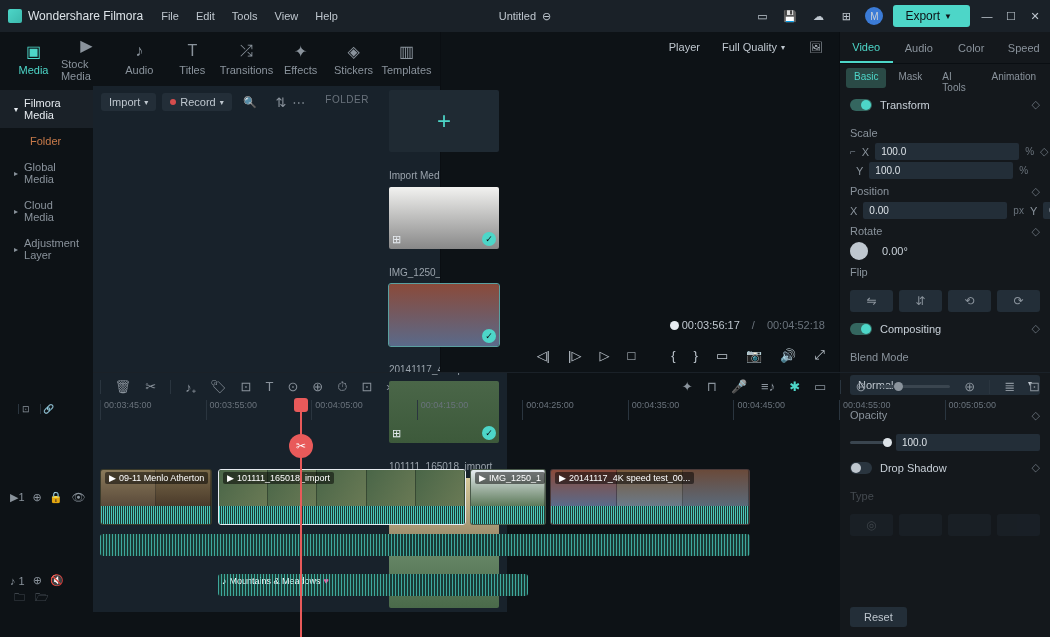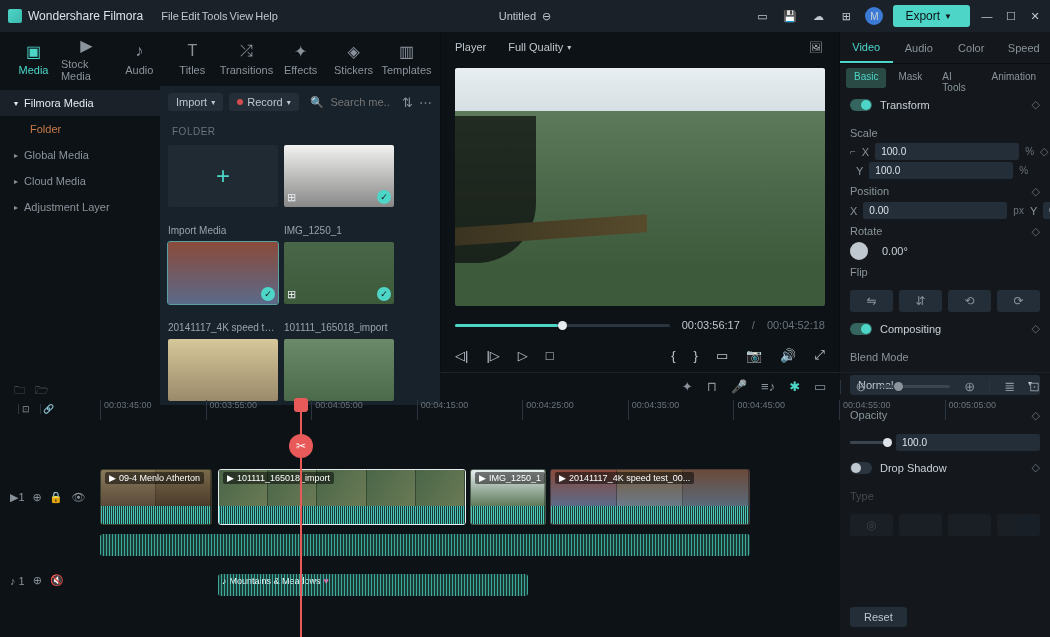--- a/index.html
+++ b/index.html
@@ -1,58 +1,58 @@
 <!DOCTYPE html>
 <html><head>
 <meta charset="utf-8">
 <style>
 * { margin: 0; padding: 0; box-sizing: border-box; font-family: -apple-system, "Segoe UI", Arial, sans-serif; user-select: none; }
 body { background: #0d1216; color: #c8d0d8; font-size: 11px; width: 1050px; height: 637px; overflow: hidden; }
 .titlebar { height: 32px; background: #1a2128; display: flex; align-items: center; padding: 0 8px; }
 .logo { width: 14px; height: 14px; background: linear-gradient(135deg,#4dd6c8,#3bb8ac); border-radius: 2px; margin-right: 6px; }
 .app-name { color: #dde3e8; font-size: 12px; margin-right: 18px; }
-.menu { display: flex; gap: 2px; color: #bfc7cf; }
+.menu { display: flex; gap: 17px; color: #bfc7cf; }
 .menu span { cursor: pointer; }
 .doc-title { position: absolute; left: 50%; transform: translateX(-50%); color: #bfc7cf; display: flex; align-items: center; gap: 6px; }
 .titlebar-right { margin-left: auto; display: flex; align-items: center; gap: 10px; }
 .tico { width: 18px; height: 18px; display:flex; align-items:center; justify-content:center; color:#bfc7cf; cursor:pointer; }
 .avatar { width: 18px; height: 18px; border-radius: 50%; background: #3b7bd6; display:flex;align-items:center;justify-content:center; font-size:10px; }
 .export-btn { background: #4dd6c8; color: #0d1216; padding: 4px 18px 4px 12px; border-radius: 3px; font-size: 12px; display:flex; align-items:center; gap:4px; cursor:pointer; }
 .winctrl { width: 14px; cursor:pointer; text-align:center; color:#bfc7cf; }
 .main-row { display: flex; height: 340px; }
 .left-pane { width: 440px; display: flex; flex-direction: column; background: #0d1216; }
 .mode-tabs { height: 56px; display: flex; align-items: center; padding: 0 8px; gap: 2px; background:#0d1216; }
 .mode-tab { flex: 1; display: flex; flex-direction: column; align-items: center; gap: 4px; color: #8a939c; cursor: pointer; padding: 4px 0; }
 .mode-tab.active { color: #4dd6c8; }
 .mode-tab .mi { width: 18px; height: 18px; display:flex;align-items:center;justify-content:center; font-size:16px; }
 .left-body { display: flex; flex: 1; }
 .tree { width: 160px; background: #0d1216; padding: 4px 0; }
 .tree-item { padding: 7px 14px; color: #8a939c; display:flex; align-items:center; gap:6px; cursor:pointer; font-size:11px; }
 .tree-item.active { background: #1a2128; color: #e6ebf0; }
 .tree-item.child { padding-left: 30px; color: #c87a4a; }
 .tree-item .chev { font-size: 8px; }
 .tree-bottom { position:absolute; bottom: 4px; display:flex; gap:10px; padding-left:14px; color:#6a737c; }
-.browser { flex: 1; background: #18222b; display: flex; flex-direction: column; }
+.browser { flex: 1; background: #18222b; display: flex; flex-direction: row; }
 .browser-bar { height: 32px; display: flex; align-items: center; padding: 0 8px; gap: 6px; }
 .dd { background: #232e38; padding: 3px 8px; border-radius: 3px; color:#bfc7cf; display:flex; align-items:center; gap:4px; cursor:pointer; font-size:11px; }
 .rec-dot { width:6px; height:6px; border-radius:50%; background:#d64d4d; }
 .search { flex:1; display:flex; align-items:center; gap:6px; color:#6a737c; padding:0 6px; }
 .search input { background:transparent; border:none; color:#bfc7cf; outline:none; font-size:11px; width:100%; }
 .filter-ico { color:#8a939c; cursor:pointer; font-size:13px; }
 .folder-hdr { color:#6a737c; font-size:10px; padding: 8px 12px 4px; letter-spacing: 0.5px; }
 .thumbs { display: flex; flex-wrap: wrap; gap: 6px; padding: 4px 8px; overflow:hidden; }
 .thumb { width: 110px; }
 .thumb-img { width: 110px; height: 62px; background: #2a353f; border-radius: 2px; position: relative; display:flex; align-items:center; justify-content:center; cursor:pointer; }
 .thumb-img.import { background: #1f2a33; }
 .thumb-img.sel { outline: 1px solid #5aa0a0; }
 .plus { color: #4dd6c8; font-size: 24px; font-weight: 200; }
 .thumb-label { color: #9aa3ac; font-size: 10px; margin-top: 18px; white-space: nowrap; overflow: hidden; text-overflow: ellipsis; }
 .badge-ok { position:absolute; right:3px; bottom:3px; width:14px; height:14px; border-radius:50%; background:#4dd6c8; display:flex;align-items:center;justify-content:center; font-size:9px; color:#0d1216; }
 .badge-grid { position:absolute; left:3px; bottom:3px; color:#e6ebf0; font-size:11px; }
-.preview { flex: 1; background: #0d1216; display: flex; flex-direction: column; border-left: 1px solid #0a0e12; border-right: 1px solid #0a0e12; }
+.preview { flex: 1; background: #0d1216; display: flex; flex-direction: column; border-left: 1px solid #0a0e12; border-right: 1px solid #0a0e12; align-items: flex-end; }
 .preview-hdr { height: 30px; display: flex; align-items: center; padding: 0 14px; gap: 14px; }
 .preview-hdr .lbl { color:#bfc7cf; }
 .preview-img { flex: 1; margin: 6px 14px; background: linear-gradient(180deg,#e8eef2 0%,#d6dfe3 18%, #5d7a5a 18%, #4a6648 55%, #3d5a3b 85%); border-radius: 2px; position:relative; overflow:hidden; }
 .preview-img::after{ content:""; position:absolute; left:0; bottom:28%; right:48%; height:18px; background:linear-gradient(90deg,#3a3320,#574b2c); transform: skewY(-4deg); }
 .preview-img::before{ content:""; position:absolute; left:0; top:20%; width:22%; height:62%; background:rgba(12,14,14,0.72); border-bottom-right-radius:60px; }
 .prog-row { height: 26px; display:flex; align-items:center; padding: 0 14px; gap: 12px; }
 .prog-track { flex:1; height:3px; background:#2a353f; border-radius:2px; position:relative; }
 .prog-fill { position:absolute; left:0; top:0; height:100%; width:48%; background:#4dd6c8; border-radius:2px; }
 .prog-handle { position:absolute; left:48%; top:-3px; width:9px; height:9px; border-radius:50%; background:#e6ebf0; }
 .time { color:#bfc7cf; font-size:11px; }
@@ -469,21 +469,21 @@
       <div class="track" style="margin-top:44px">
         <div class="track-hdr">
             <span>▶1</span>
             <span>⊕</span>
             <span>🔒</span>
             <span>👁</span>
           </div>
         <div class="clip" style="left:0;width:112px;background:#3a3a2a">
           <div class="clip-label">
               <span>▶</span>
-              <span>09-4 Menlo Atherton</span>
+              <span>09-11 Menlo Atherton</span>
             </div>
           <div class="clip-thumbs">
               <div style="background:linear-gradient(#8a7a5a,#5a4a3a)"></div>
               <div style="background:linear-gradient(#7a6a4a,#4a3a2a)"></div>
             </div>
           <div class="clip-wave"></div>
         </div>
         <div class="clip sel" style="left:118px;width:248px">
           <div class="clip-label">
               <span>▶</span>

